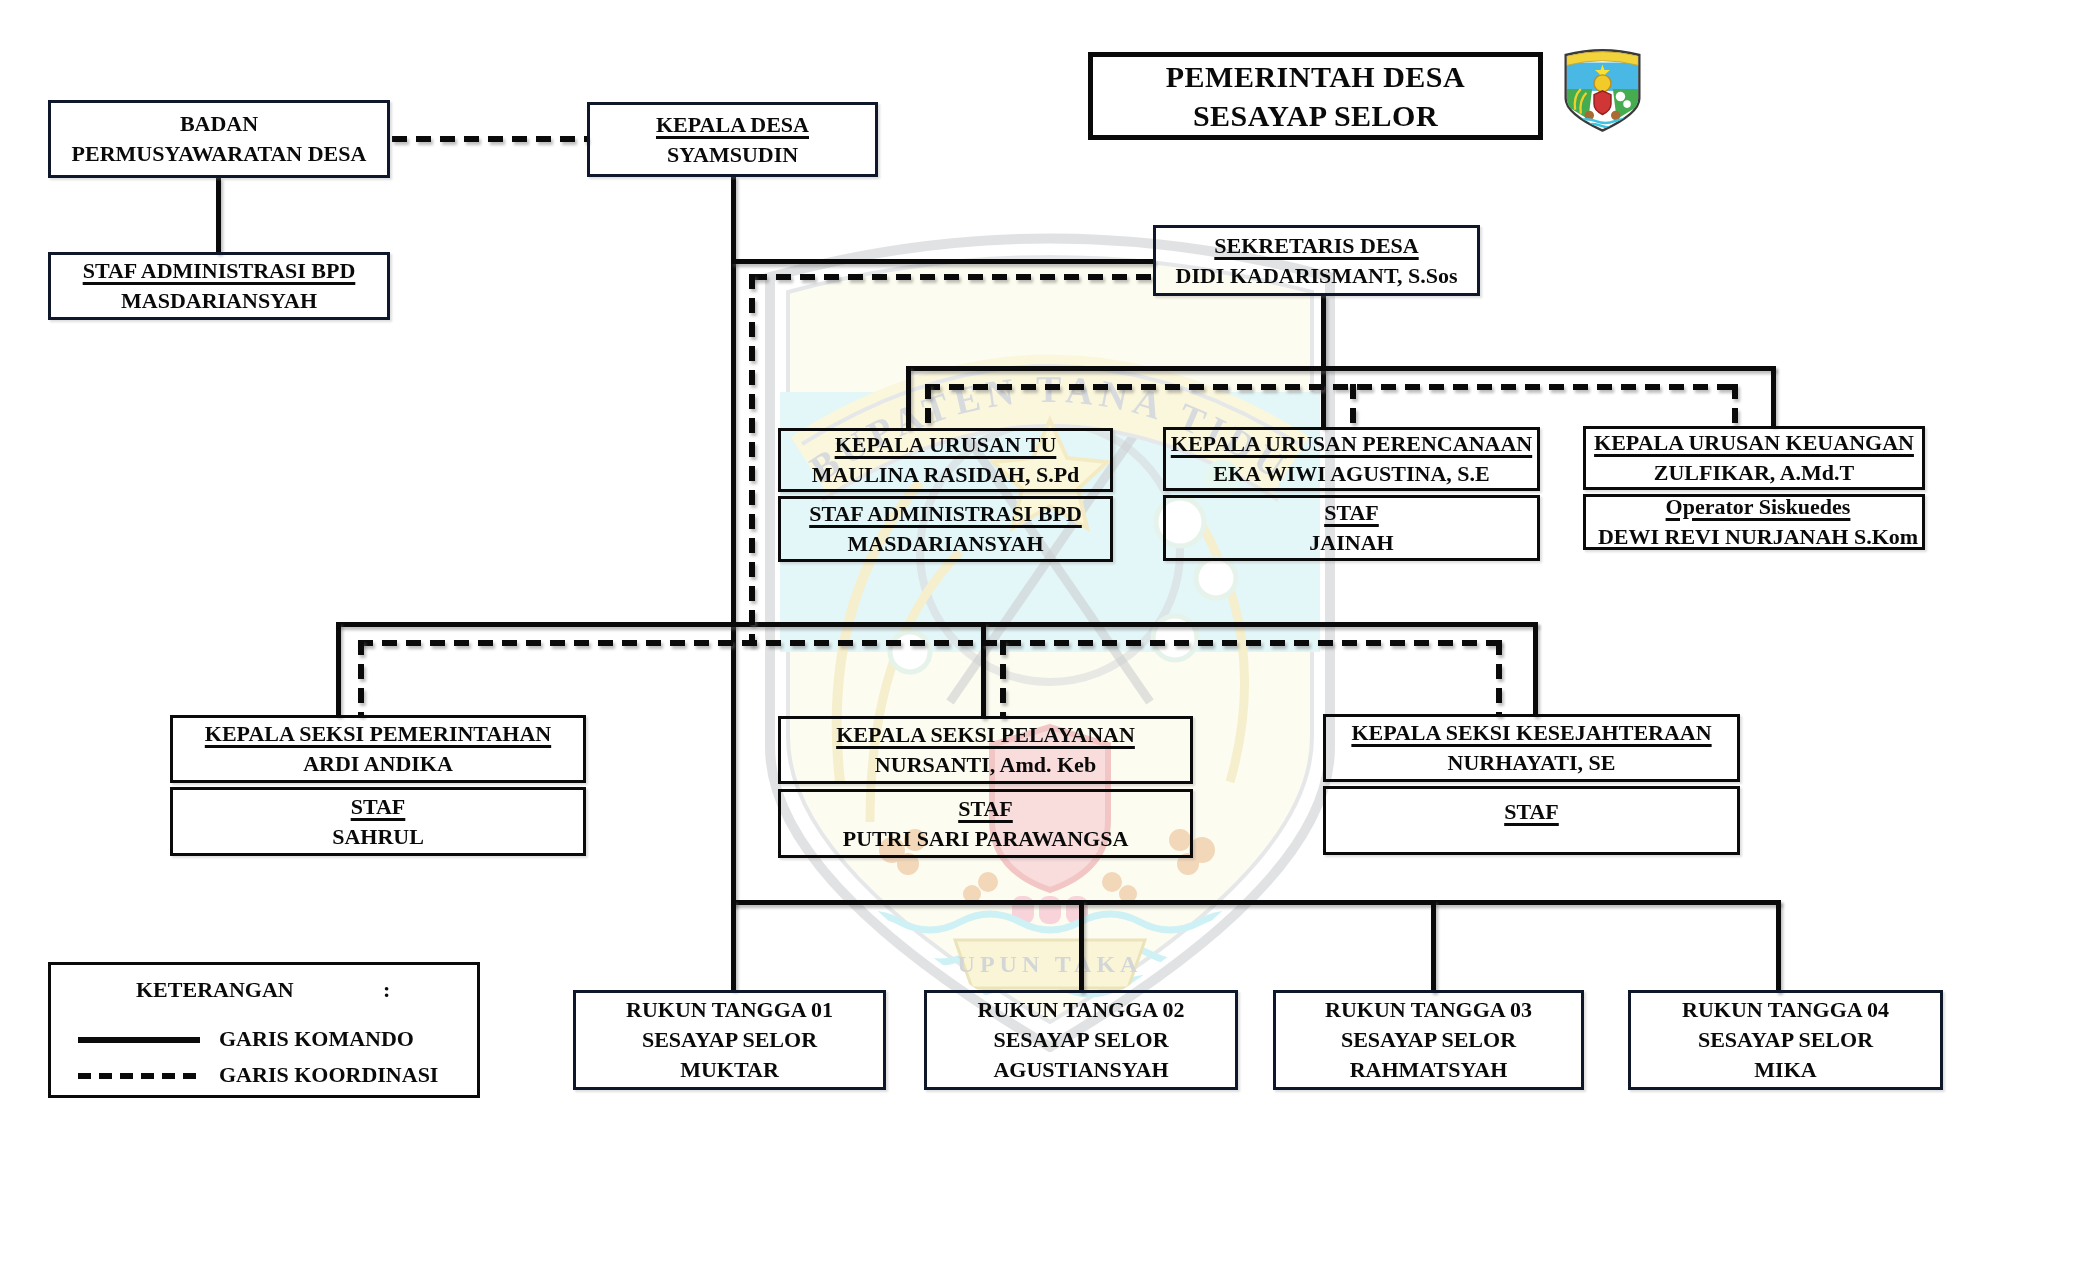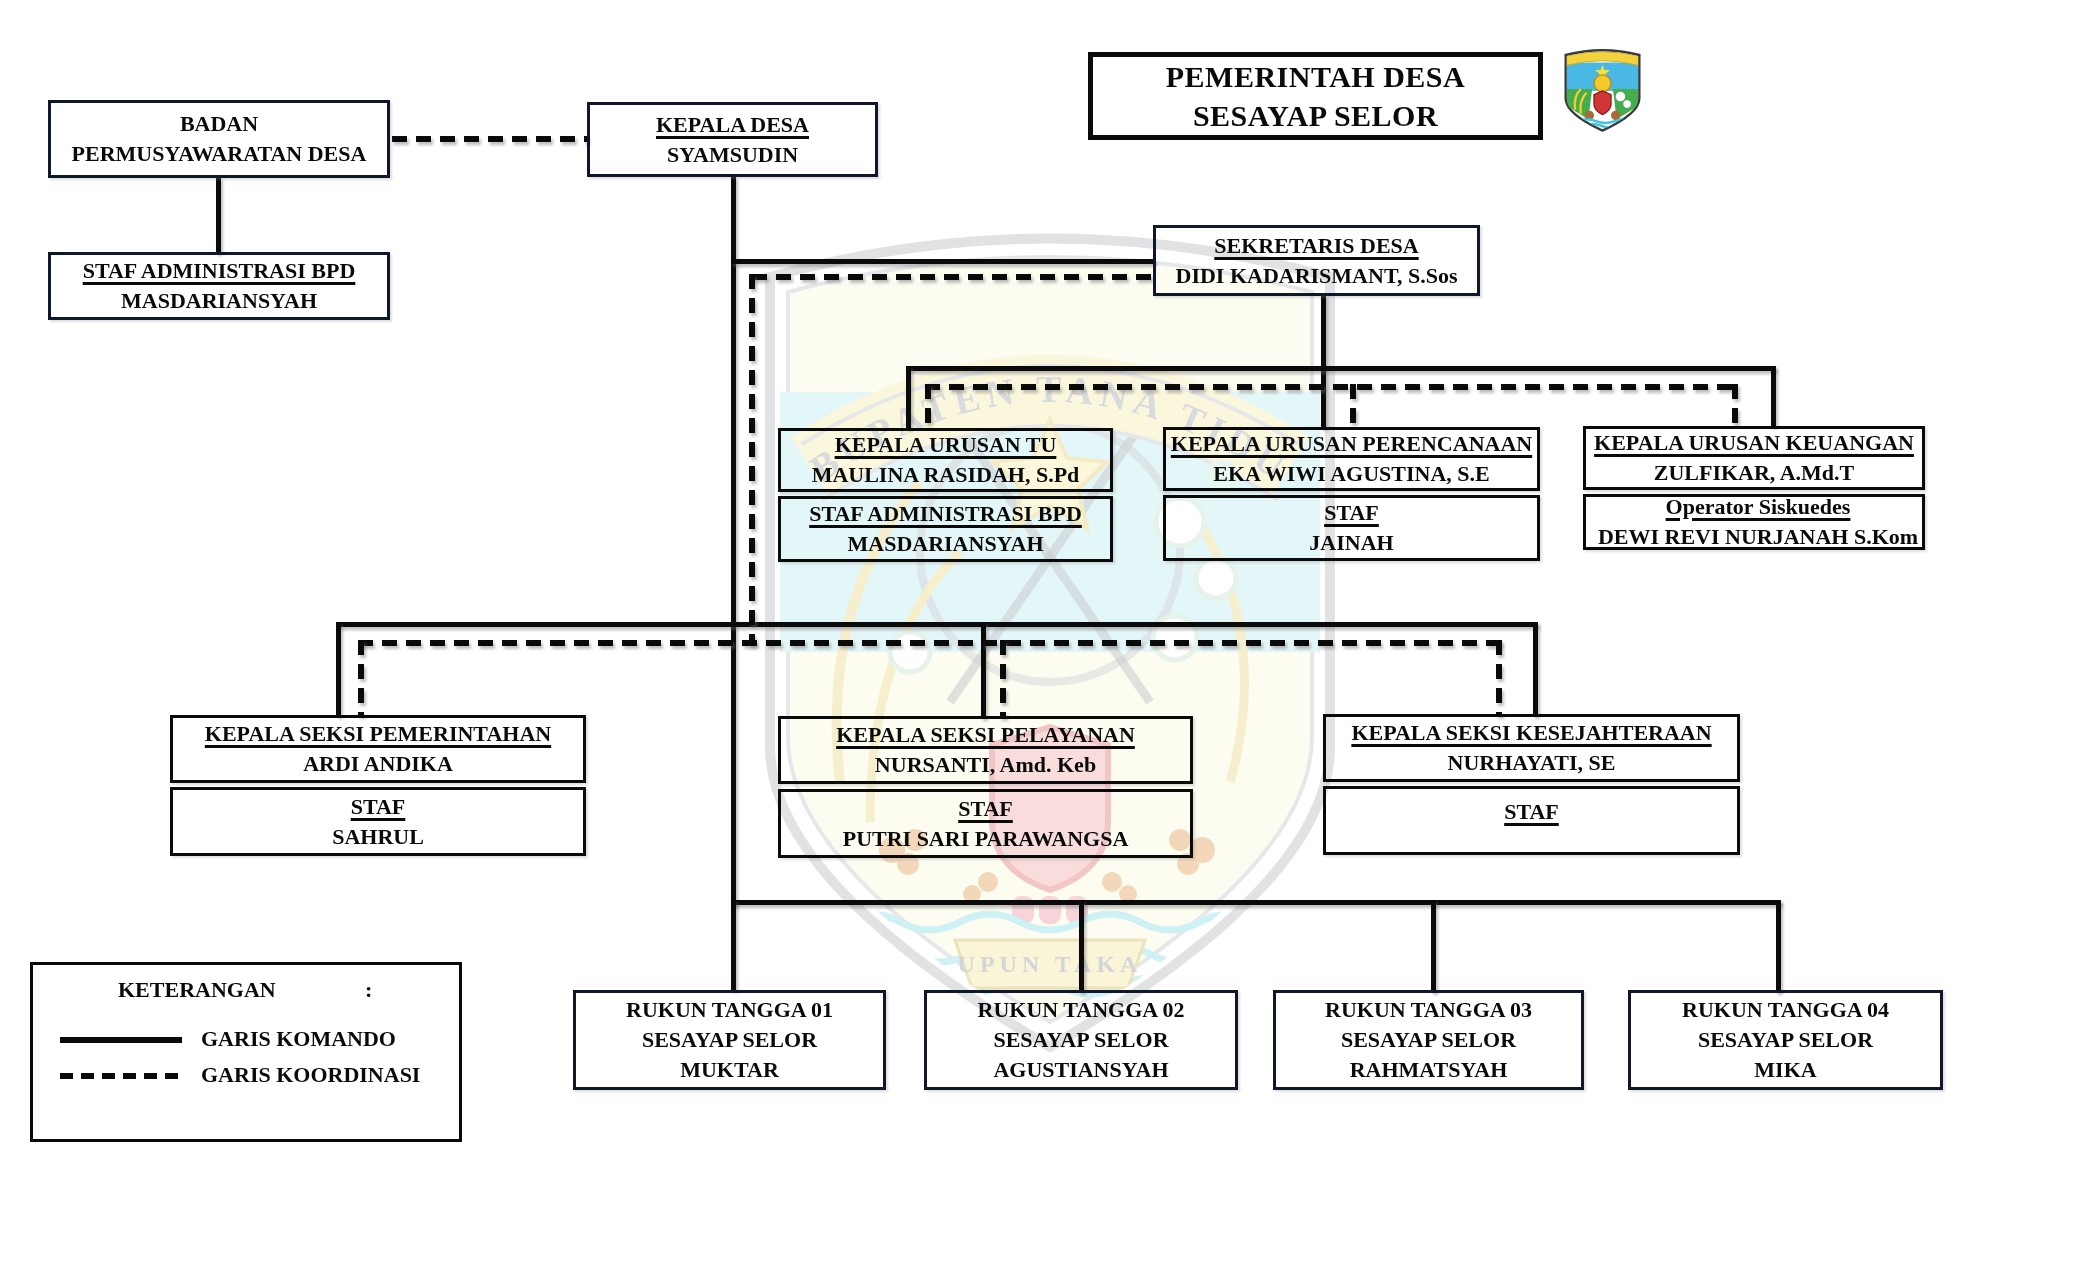--- a/index.html
+++ b/index.html
@@ -28,21 +28,21 @@
     box-sizing:border-box;z-index:2;background:#ffffff;
   }
   #title-box .tl{display:block;line-height:39px;font-size:30px;letter-spacing:.5px;}
   
   .sh,.sv,.dh,.dv{position:absolute;z-index:1;filter:drop-shadow(2px 3px 1.5px rgba(110,110,110,.45));}
   .sh{height:5px;background:#0a0a0a;}
   .sv{width:5px;background:#0a0a0a;}
   .dh{height:6px;background-image:repeating-linear-gradient(to right,#0a0a0a 0 15px,transparent 15px 24px);}
   .dv{width:6px;background-image:repeating-linear-gradient(to bottom,#0a0a0a 0 15px,transparent 15px 24px);}
   
-  #legend{position:absolute;left:30px;top:962px;width:432px;height:180px;border:3px solid #0a0a0a;
+  #legend{position:absolute;left:48px;top:962px;width:432px;height:136px;border:3px solid #0a0a0a;
     box-sizing:border-box;z-index:2;background:#ffffff;}
   #legend .lt{position:absolute;left:85px;top:12px;font-size:22px;}
   #legend .lc{position:absolute;left:332px;top:12px;font-size:22px;}
   #legend .sample-solid{position:absolute;left:27px;top:72px;width:122px;height:6px;background:#0a0a0a;}
   #legend .sample-dashed{position:absolute;left:27px;top:108px;width:122px;height:6px;
     background-image:repeating-linear-gradient(to right,#0a0a0a 0 13px,transparent 13px 21px);}
   #legend .li1{position:absolute;left:168px;top:61px;font-size:22px;}
   #legend .li2{position:absolute;left:168px;top:97px;font-size:22px;}
   svg{display:block;}
 </style>

